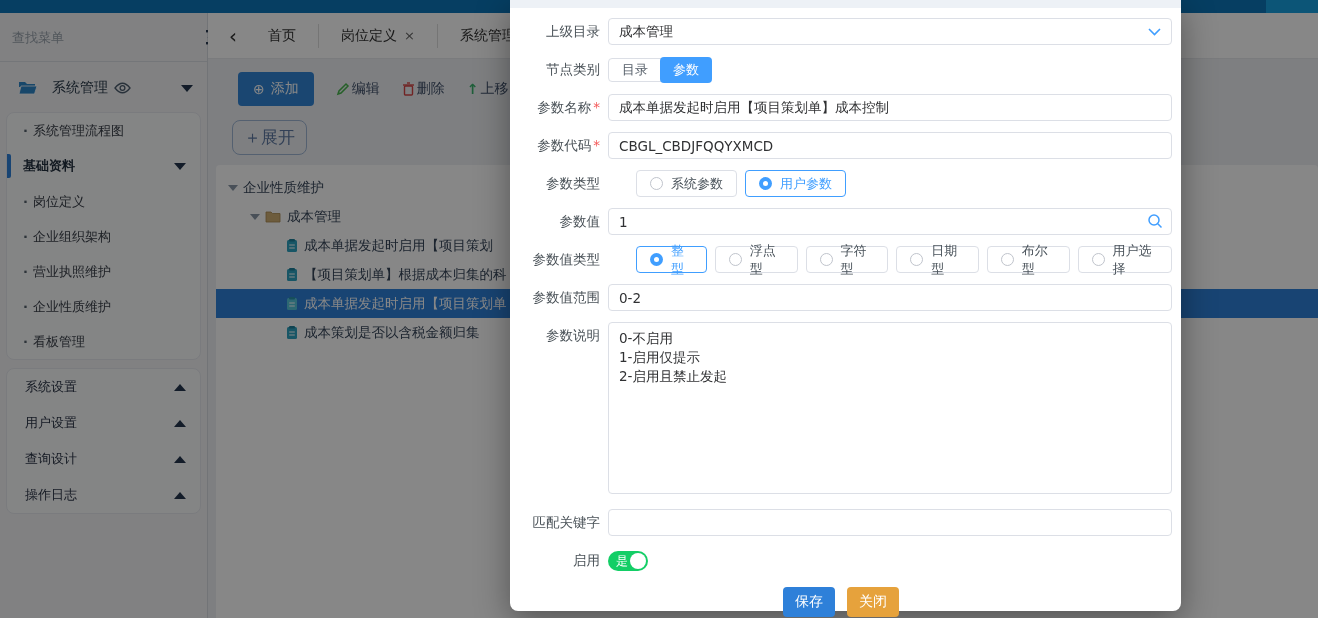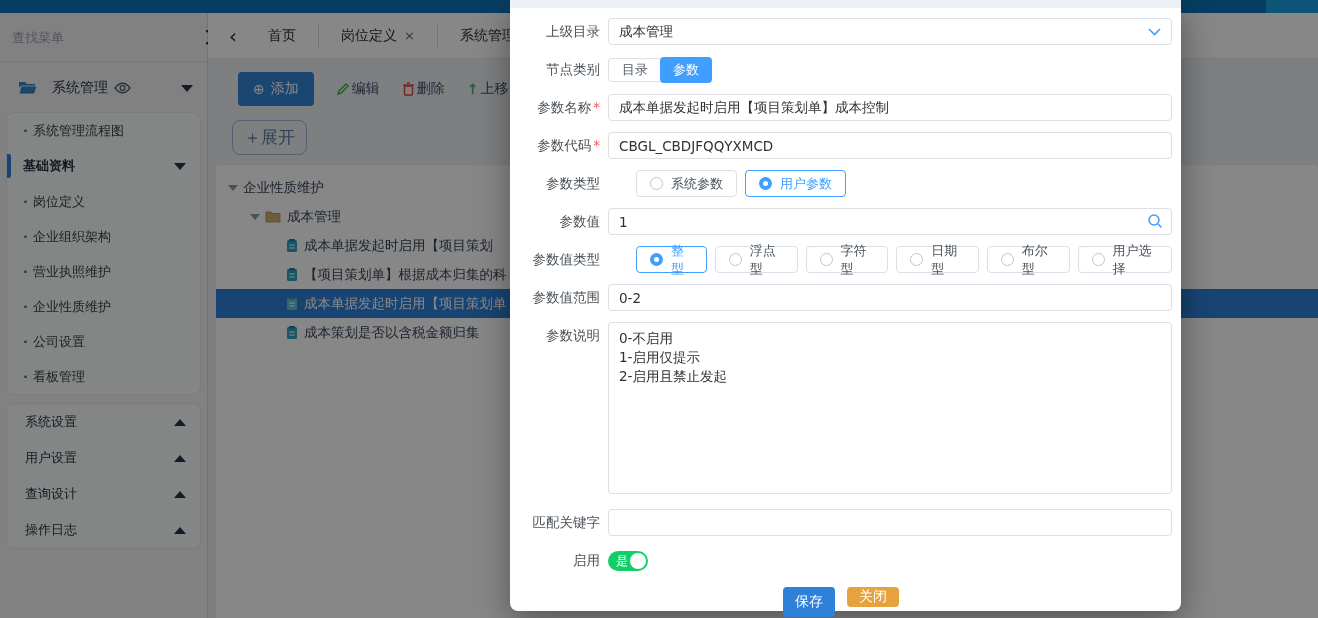--- a/index.html
+++ b/index.html
@@ -104,21 +104,21 @@
   .rbox.sel .rdot::after { content:""; position:absolute; left:4px; top:4px; width:5px; height:5px;
     border-radius:50%; background:#fff; }
   .tarea { width:100%; height:172px; border:1px solid #dcdfe6; border-radius:4px; padding:6px 10px;
     font-size:13.5px; color:#303133; line-height:1.4; resize:none; outline:none; font-family:inherit; }
   .toggle { position:relative; width:40px; height:20px; border-radius:10px; background:#13ce66; cursor:pointer; }
   .toggle .t-lab { position:absolute; left:8px; top:3px; font-size:12px; color:#fff; line-height:14px; }
   .toggle .knob { position:absolute; right:2px; top:2px; width:16px; height:16px; border-radius:50%; background:#fff; }
   .mfooter { display:flex; justify-content:center; gap:12px; margin-top:13px; }
   .btn-save { background:#2e80d9; color:#ffffff; border:none; border-radius:4px; width:52px; height:30px;
     font-size:14px; cursor:pointer; font-family:inherit; }
-  .btn-close { background:#e6a23c; color:#fff; border:none; border-radius:4px; width:52px; height:20px;
+  .btn-close { background:#e6a23c; color:#fff; border:none; border-radius:4px; width:52px; height:30px;
     font-size:14px; cursor:pointer; font-family:inherit; }
 </style>
 </head>
 <body>
 
 <div class="screen">
 
   <div class="topbar">
     <div class="tb-title"></div>
     <div class="tb-right"></div>
@@ -172,23 +172,20 @@
           <div class="sb-item">
             <span>企业组织架构</span>
           </div>
           <div class="sb-item">
             <span>营业执照维护</span>
           </div>
           <div class="sb-item">
             <span>企业性质维护</span>
           </div>
           <div class="sb-item">
-            <span>公司设置</span>
-          </div>
-          <div class="sb-item">
             <span>看板管理</span>
           </div>
         </div>
 
         <div class="sb-card">
           <div class="sb-group2">
             <span>系统设置</span>
             <span class="caret-u"></span>
           </div>
           <div class="sb-group2">

